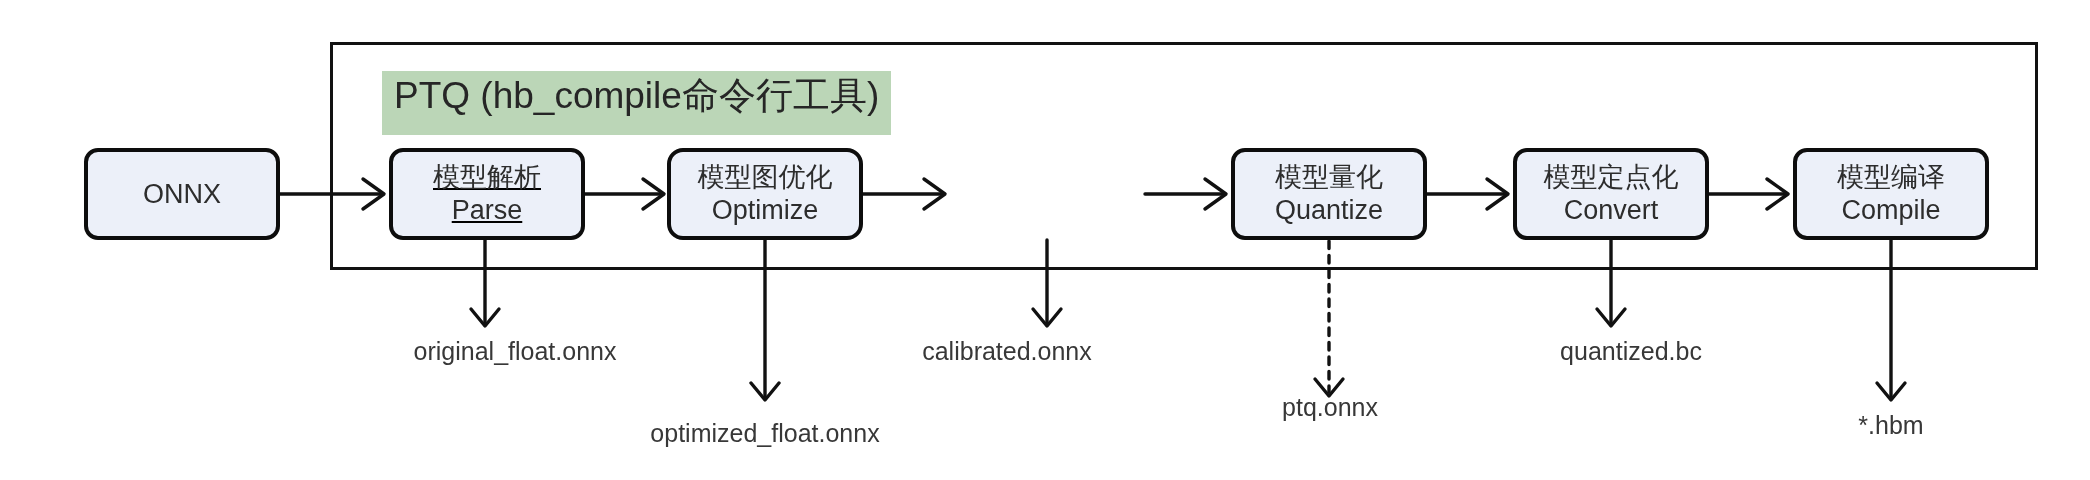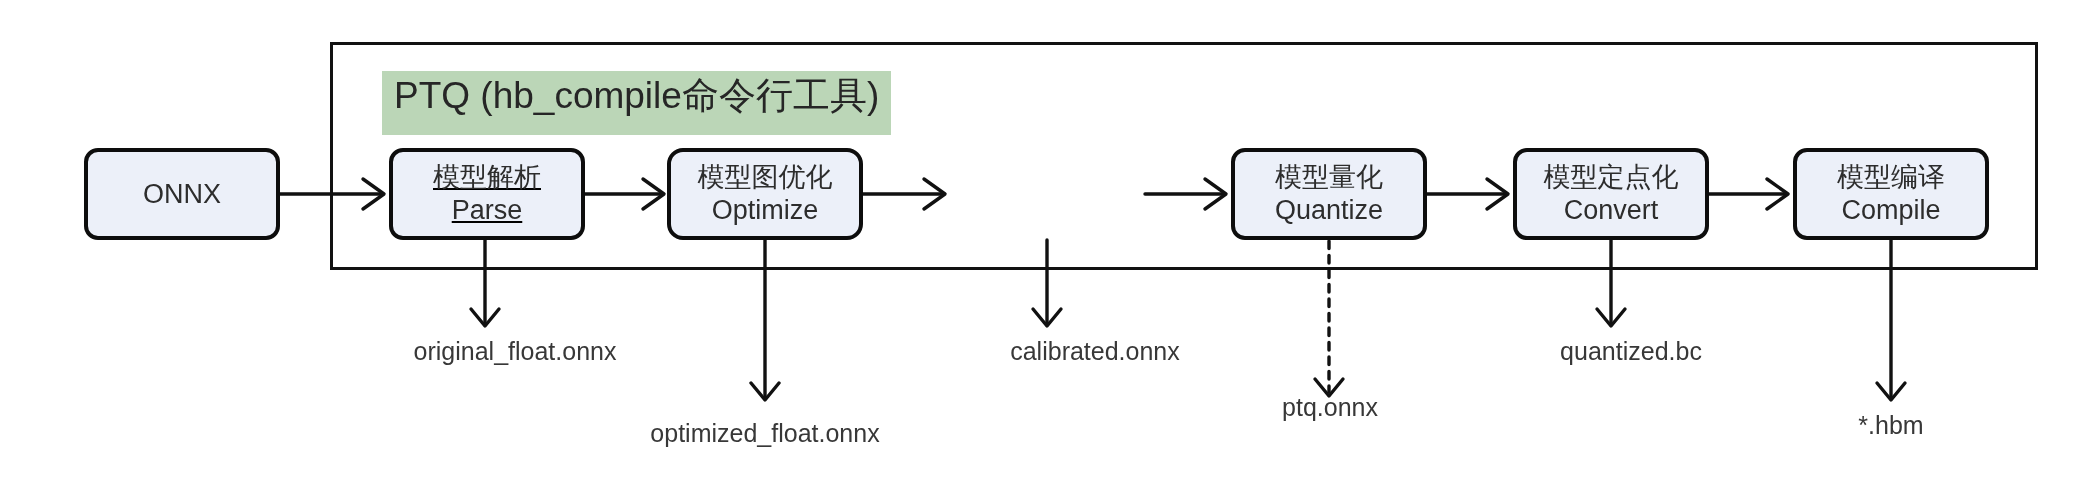--- a/index.html
+++ b/index.html
@@ -159,18 +159,18 @@
     <span class="line-zh">模型定点化</span>
     <span class="line-en">Convert</span>
   </div>
   <div class="node" style="left:1793px;align-items:center;">
     <span class="line-zh">模型编译</span>
     <span class="line-en">Compile</span>
   </div>
 
   <div class="out-label" style="left:495px; top:336px;margin-left:20px;">original_float.onnx</div>
   <div class="out-label" style="left:765px; top:418px;">optimized_float.onnx</div>
-  <div class="out-label" style="left:1095px; top:336px;">calibrated.onnx</div>
+  <div class="out-label" style="left:1007px; top:336px;">calibrated.onnx</div>
   <div class="out-label" style="left:1330px; top:392px;">ptq.onnx</div>
   <div class="out-label" style="left:1611px; top:336px;margin-left:20px;">quantized.bc</div>
   <div class="out-label" style="left:1891px; top:410px;">*.hbm</div>
 
 </div>
 
 </body></html>

